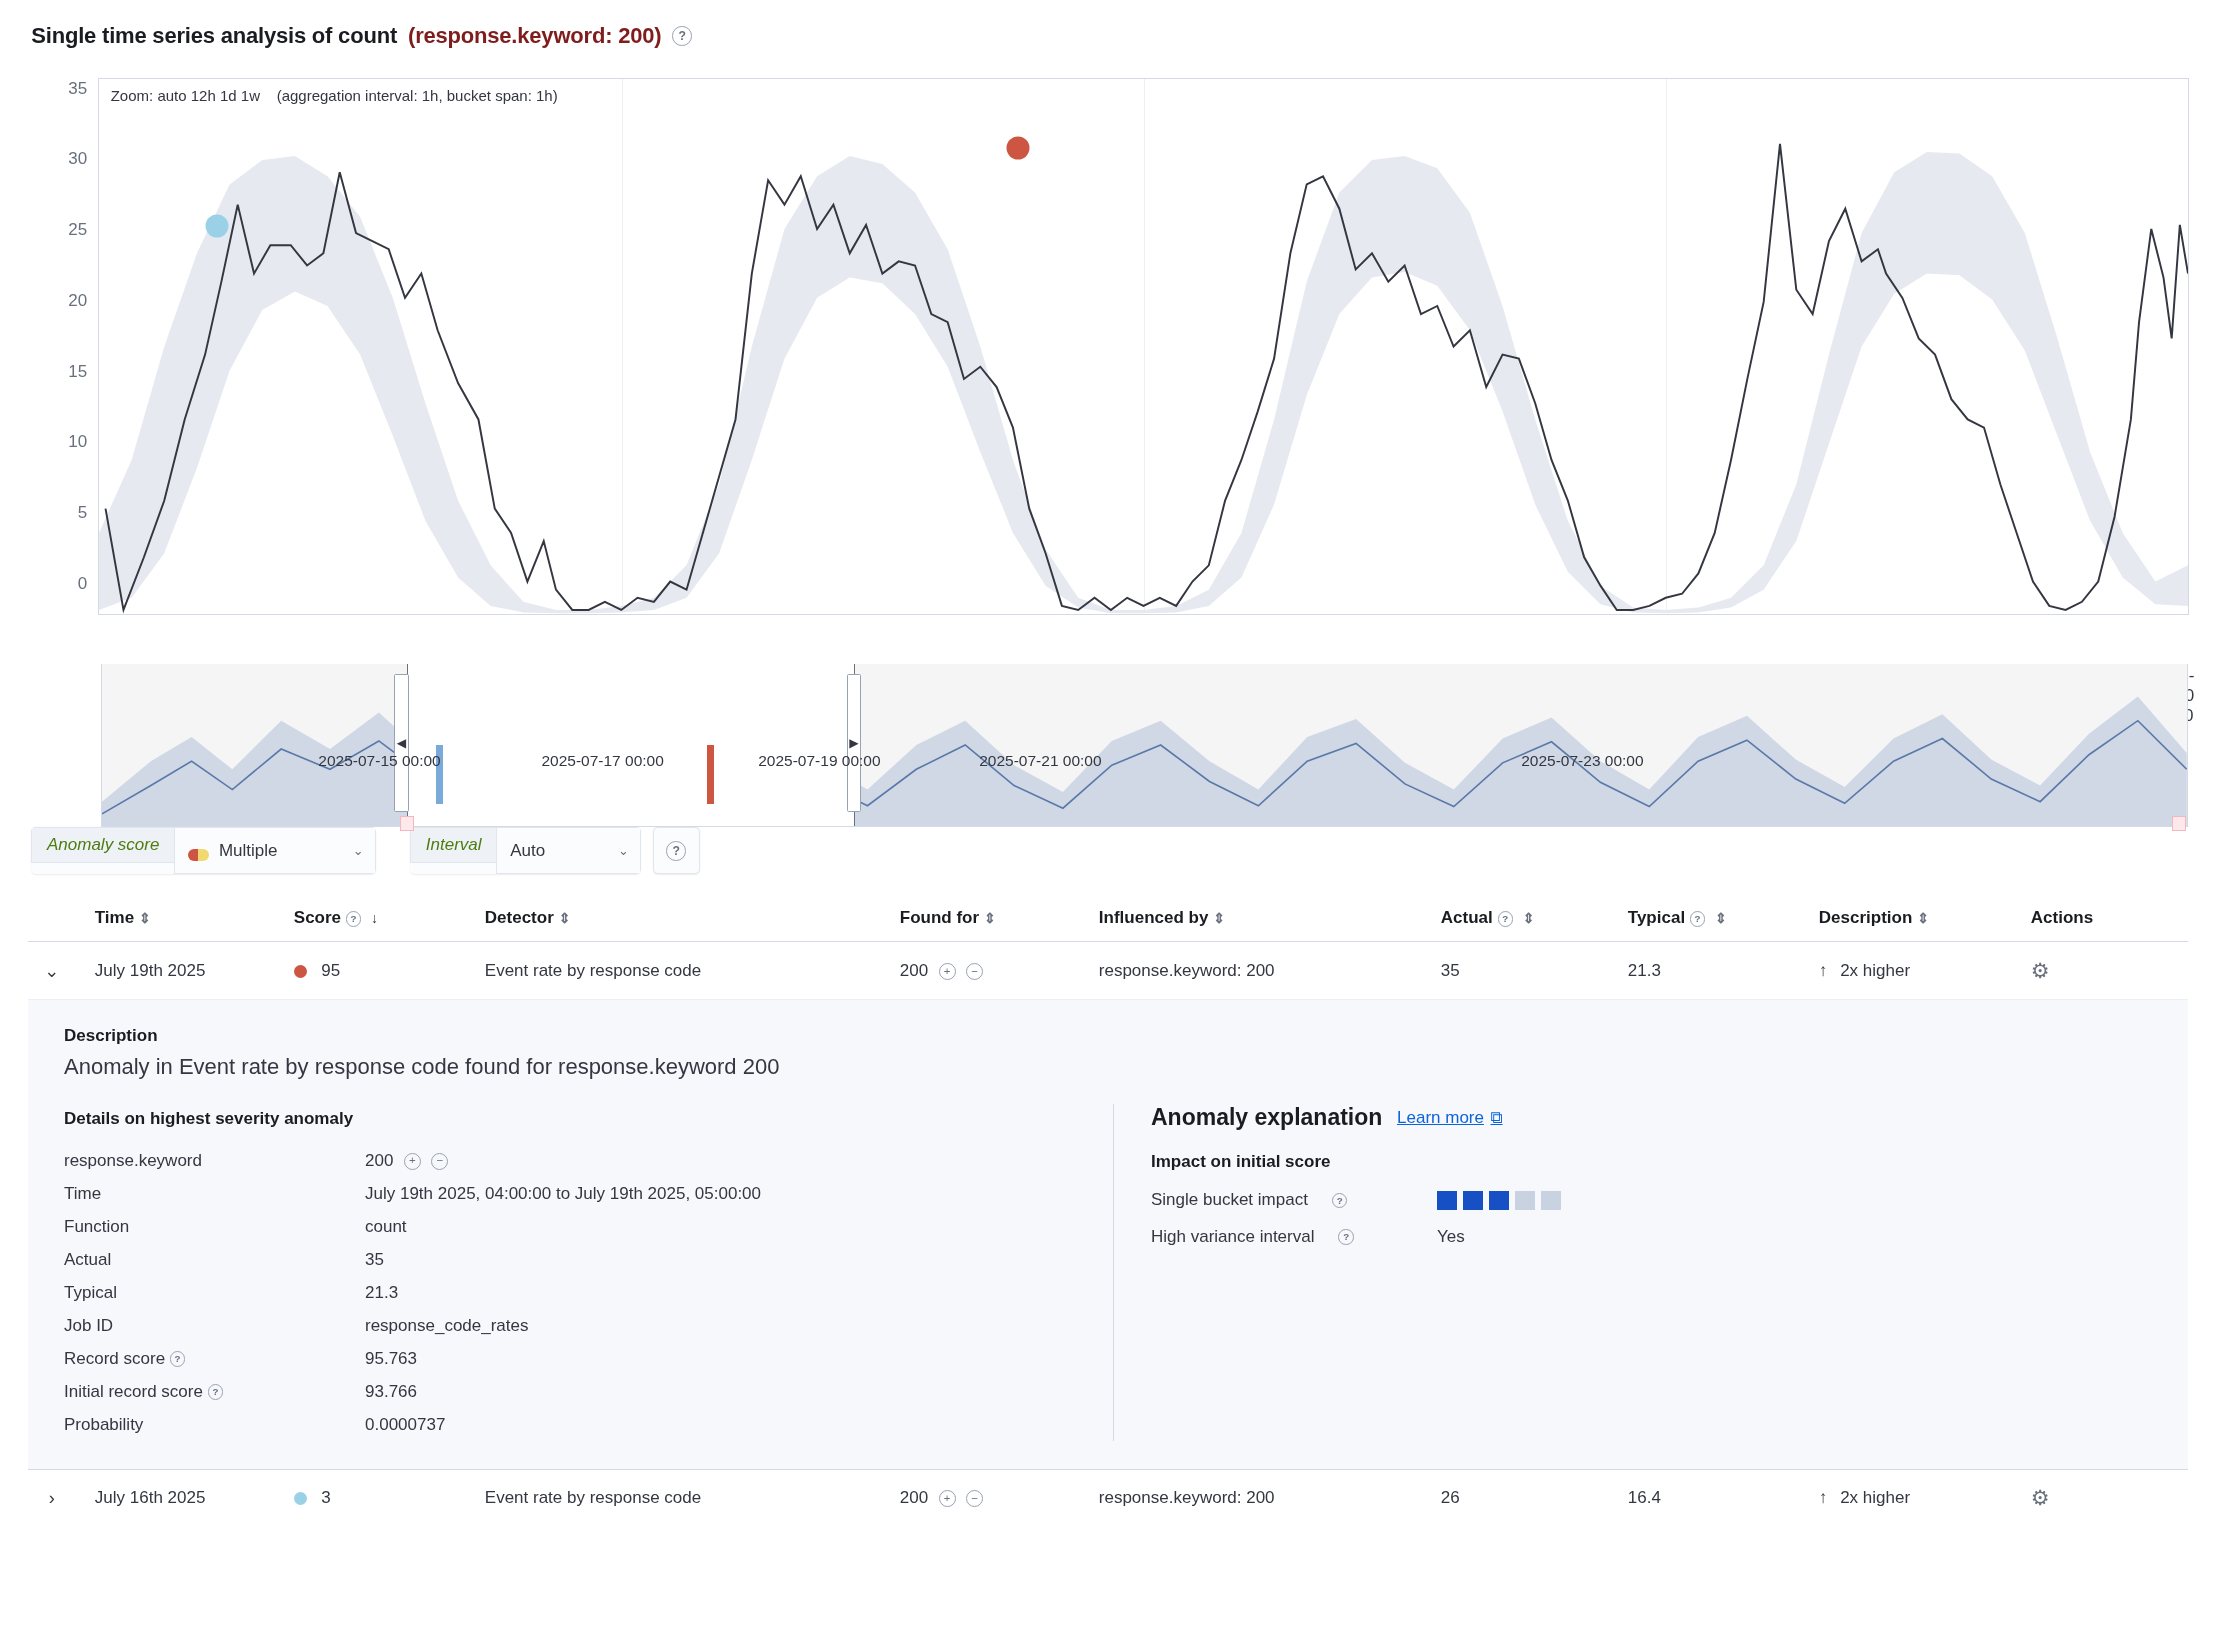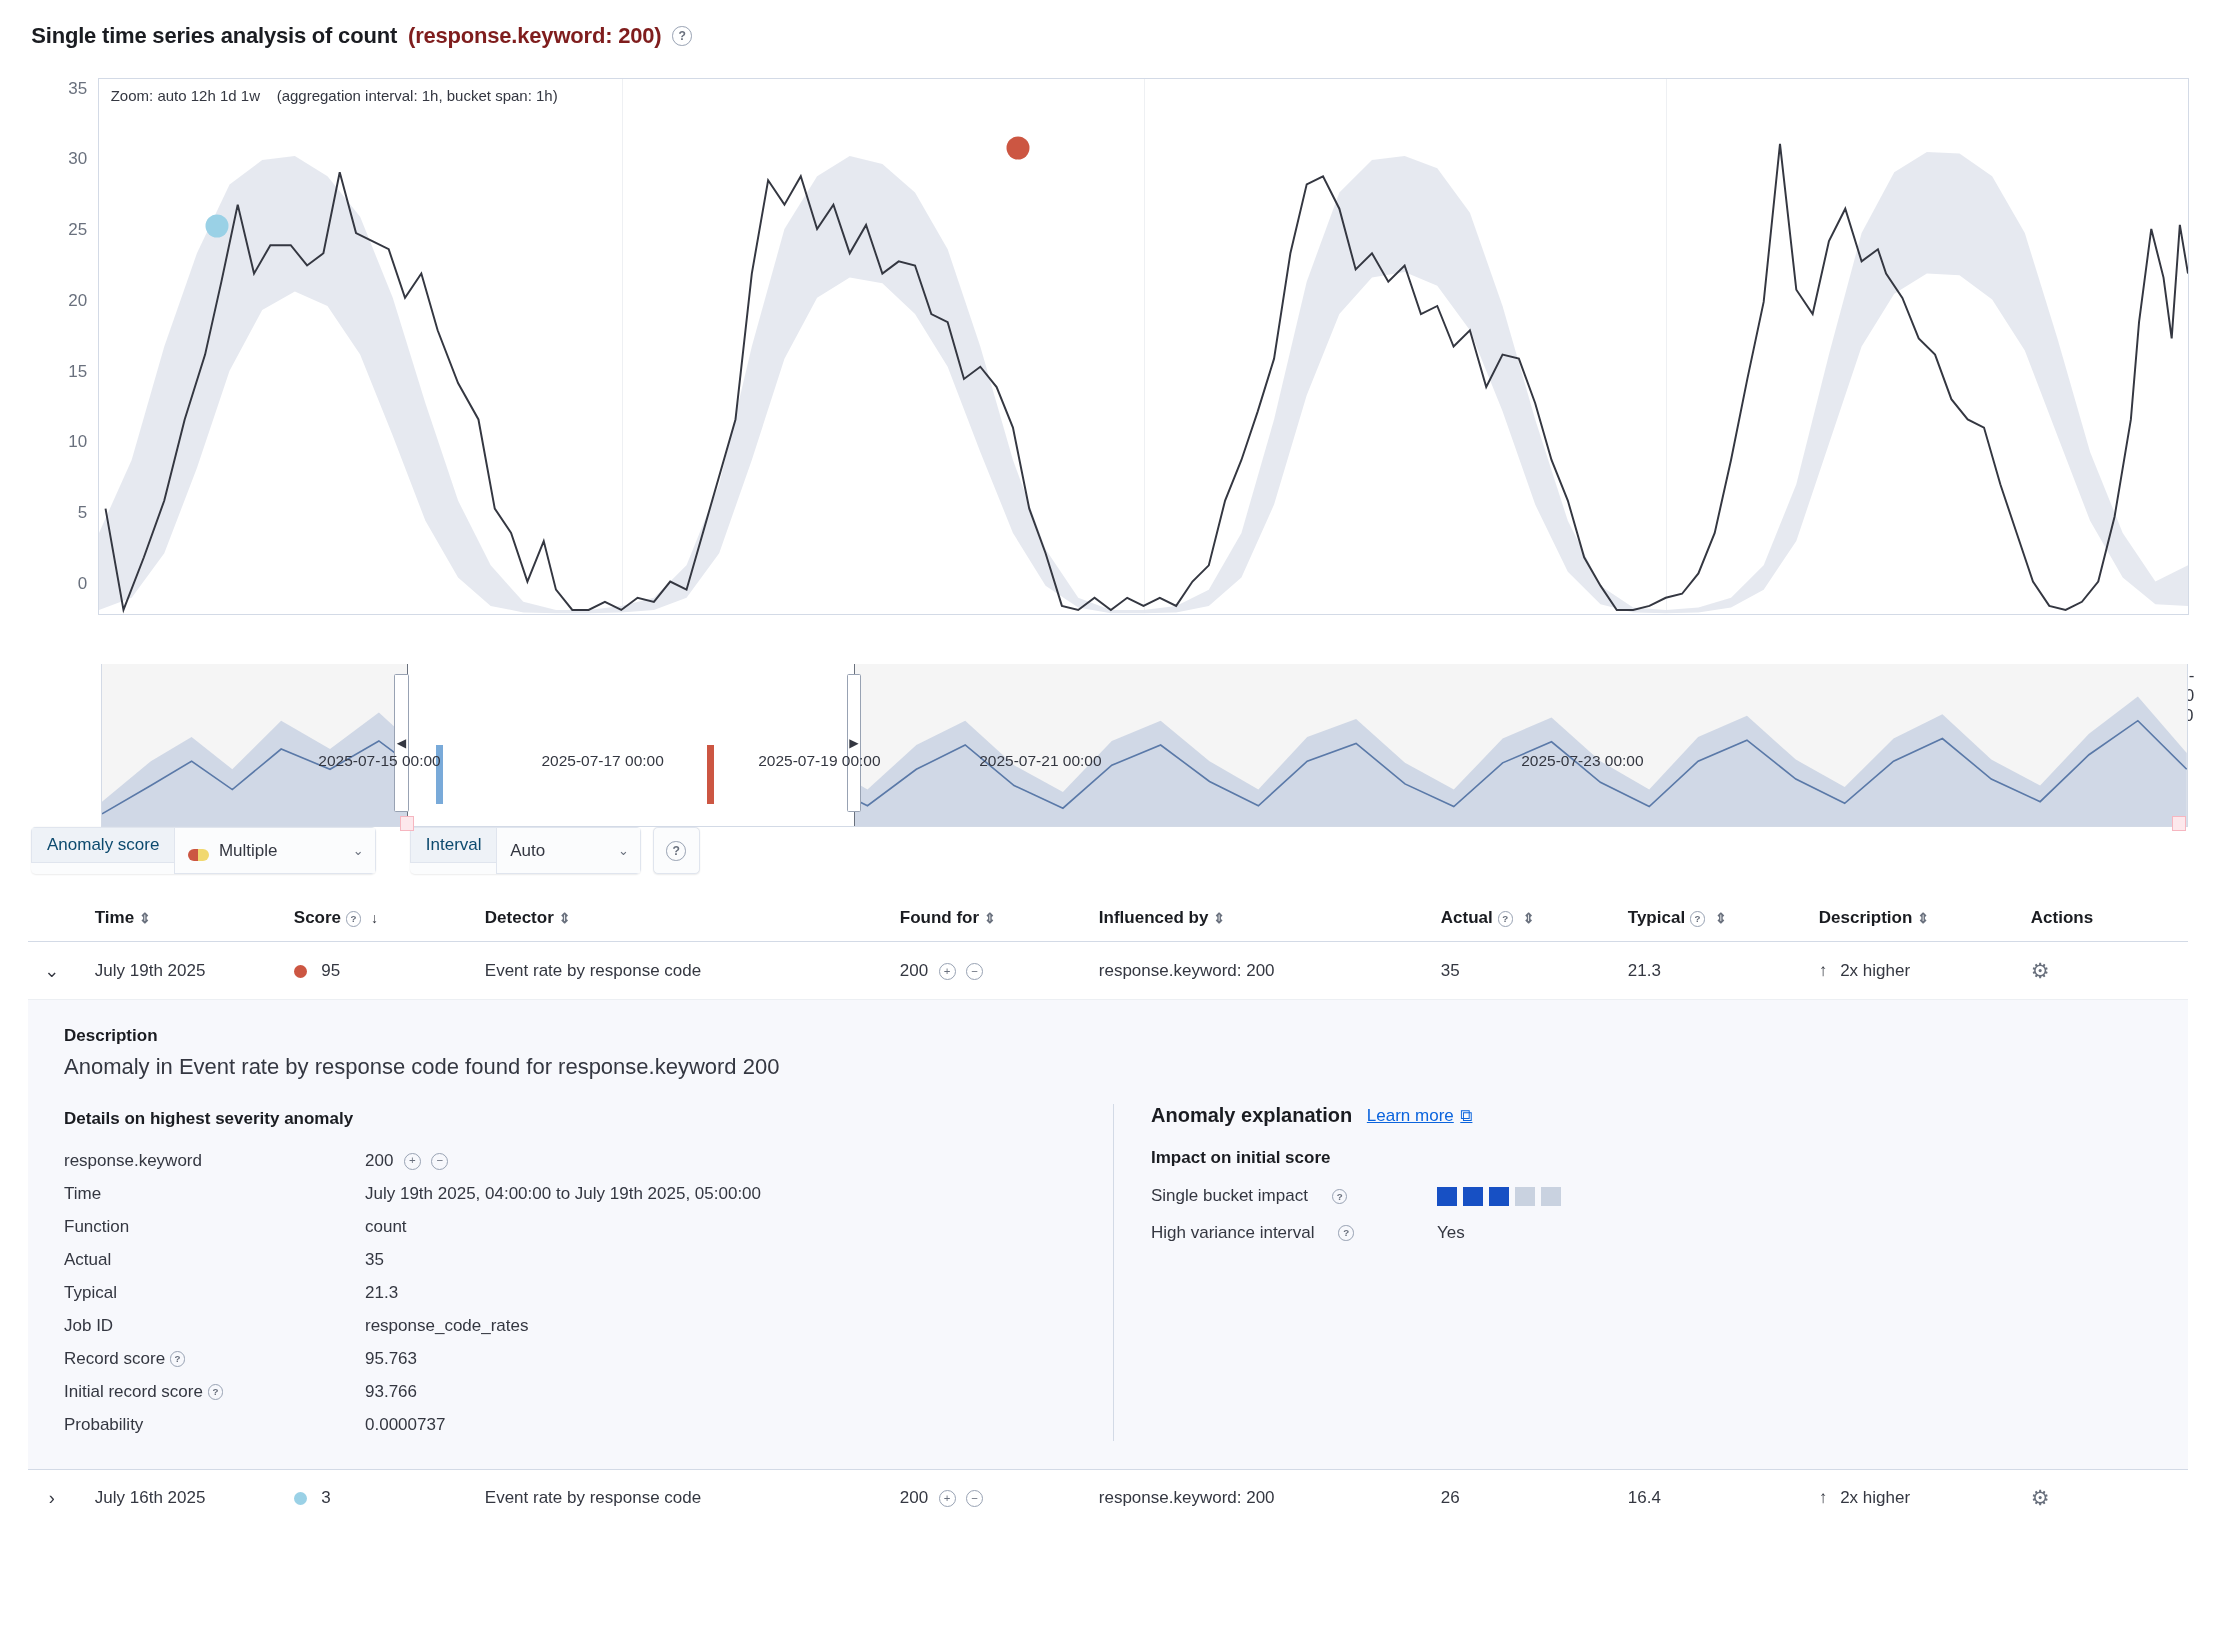--- a/index.html
+++ b/index.html
@@ -120,24 +120,25 @@
   }
   .controls { display: flex; align-items: center; gap: 34px; margin: 0 0 21px 3.3px; }
   .field-group {
     display: flex; align-items: stretch;
     border-radius: 4.9px; overflow: hidden;
     box-shadow: 0 0.8px 1.6px rgba(0,0,0,.08);
     background: #fbfcfd;
   }
   .field-prepend {
     display: flex; align-items: center;
-    background: #eef2f7; color: #0c4a6e;
+    background: #eef2f7; color: #4d7c0f;
     font-size: 17px; padding: 0 14.7px; height: 36px;
     border: 0.8px solid #e0e5ee; border-right: none;
     white-space: nowrap;
+    font-style: italic;
   }
   .select-box {
     display: flex; align-items: center; gap: 9.8px;
     background: #fbfcfd; border: 0.8px solid #e0e5ee;
     height: 47px; padding: 0 11.4px 0 13px; min-width: 202px;
     font-size: 17px; color: #343741;
     justify-content: space-between;
   }
   .select-box .inner { display: flex; align-items: flex-end; gap: 9.8px; }
   .sev-swatch {
@@ -197,21 +198,21 @@
     font-size: 17px; margin: 4.9px 0 8.1px 0; color: #1a1c21;
   }
   .detail p.desc { font-size: 22px; margin: 0 0 24.4px 0; color: #343741; }
   .detail-cols { display: flex; }
   .col-left { width: 1050px; padding-right: 24.4px; border-right: 0.8px solid #d3dae6; }
   .col-right { padding-left: 37px; flex: 1; }
   table.kv { border-collapse: collapse; font-size: 17px; }
   table.kv td { padding: 6.5px 0; color: #343741; vertical-align: top; }
   table.kv td.k { width: 301px; }
   .explain-head { display: flex; align-items: center; gap: 14.7px; margin-bottom: 21px; }
-  .explain-head .t { font-size: 20px; font-weight: bold; color: #1a1c21; }
+  .explain-head .t { font-size: 23px; font-weight: bold; color: #1a1c21; }
   .learn { color: #0b64dd; font-size: 17px; display: inline-flex; align-items: center; gap: 6.5px; }
   .impact-title { font-size: 17px; font-weight: bold; color: #1a1c21; margin-bottom: 18px; }
   .impact-row { display: flex; align-items: center; font-size: 17px; margin-bottom: 16.3px; }
   .impact-row .lbl { width: 244px; display: flex; align-items: center; gap: 24px; }
   .bars { display: flex; gap: 6.5px; margin-left: 42px; }
   .bar { width: 19.5px; height: 19.5px; background: #c9d2e0; }
   .bar.on { background: #1750c4; }
 </style>
 </head>
 <body>

